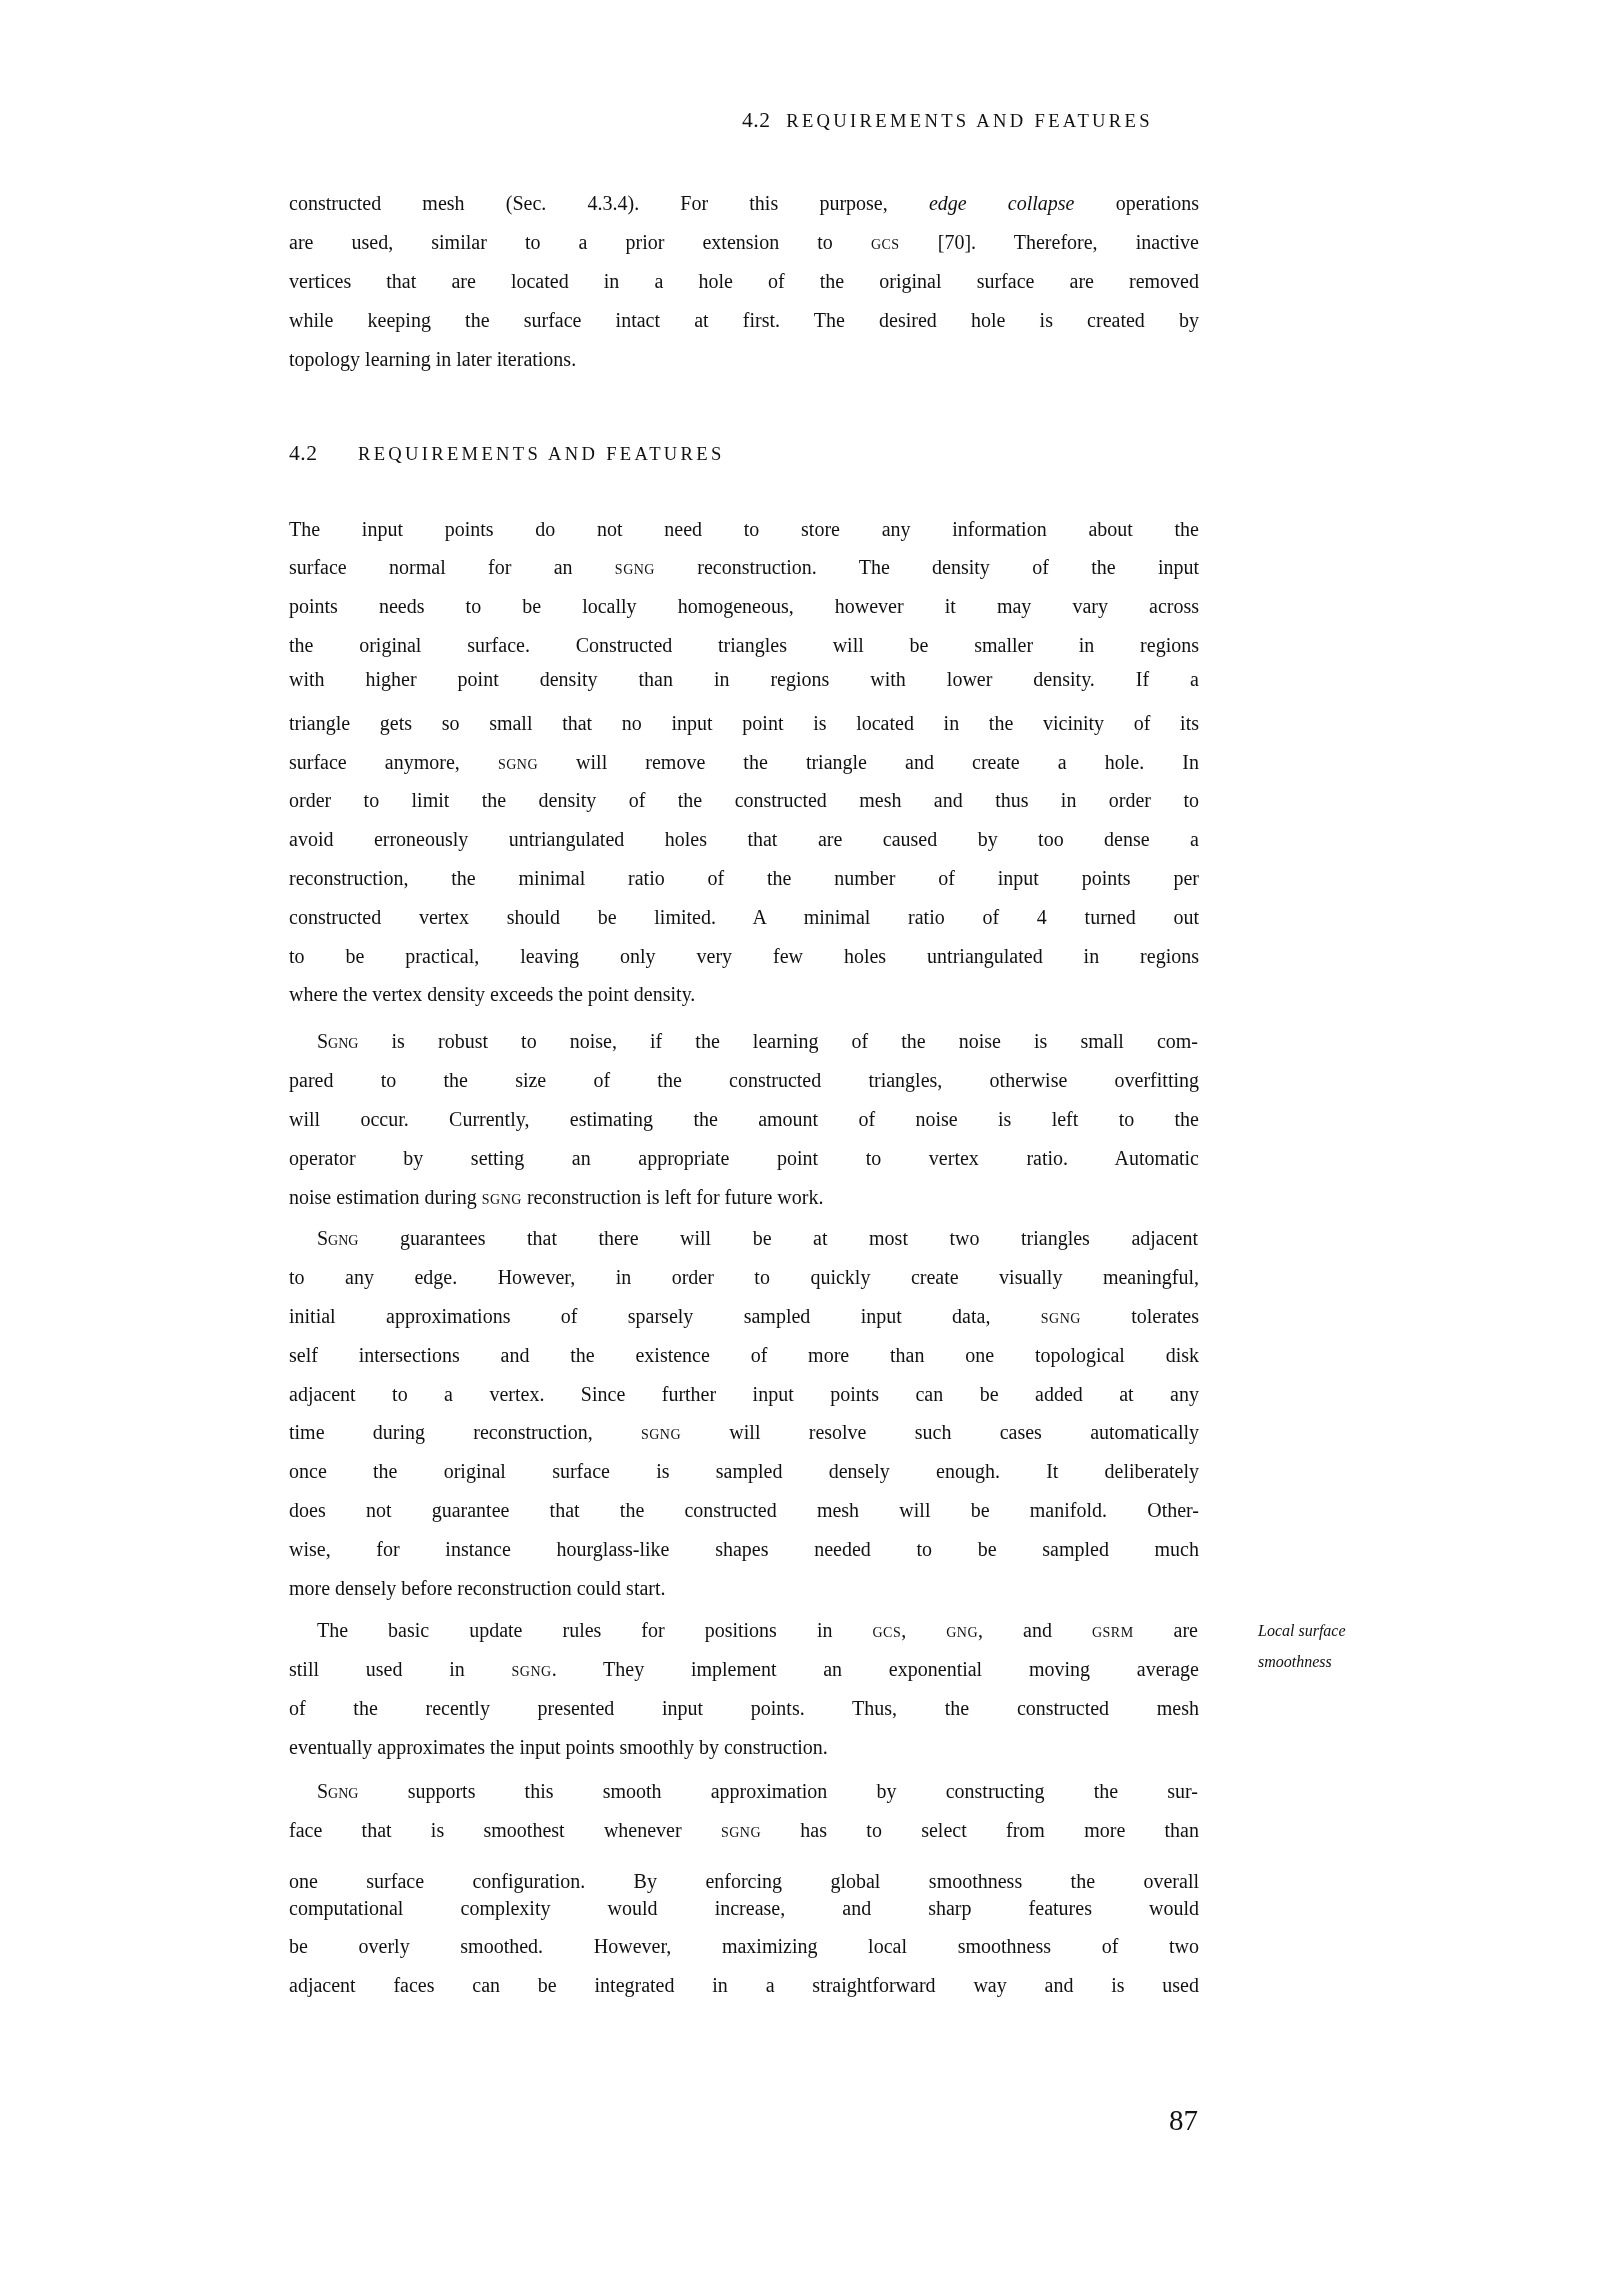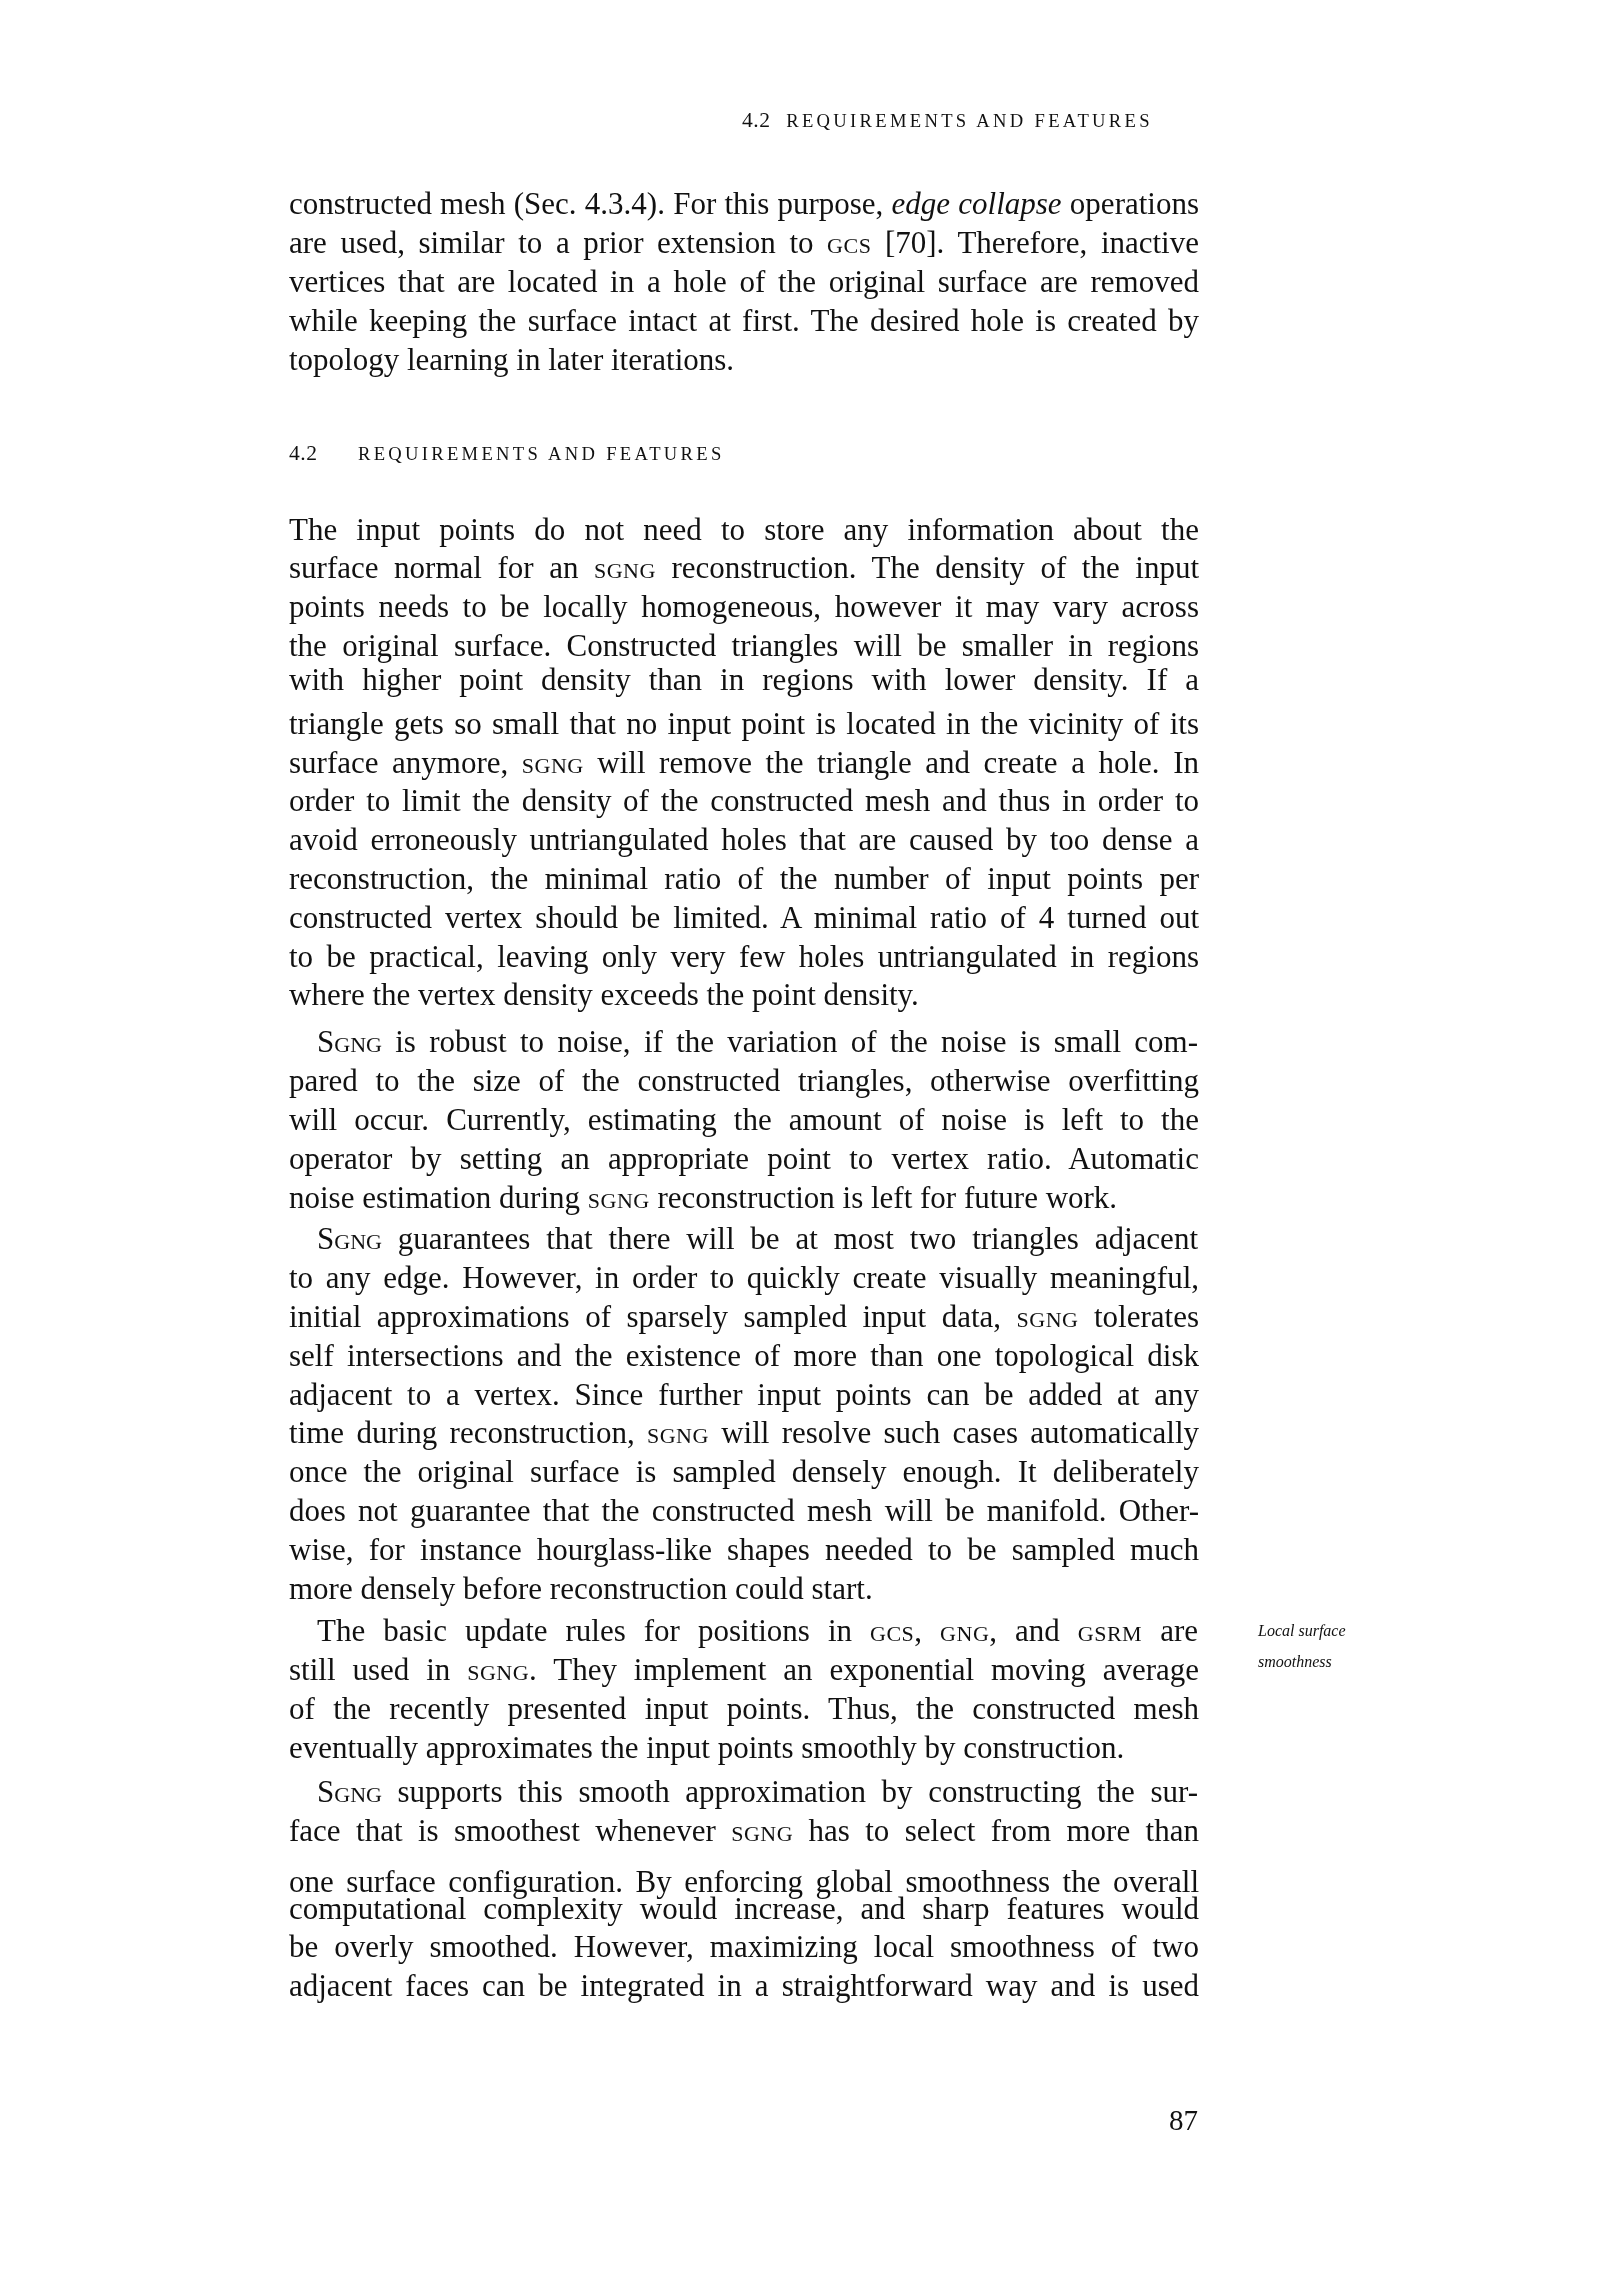--- a/index.html
+++ b/index.html
@@ -5,21 +5,21 @@
   html, body { margin: 0; padding: 0; background: #ffffff; }
   body { width: 1621px; height: 2293px; position: relative; overflow: hidden;
          font-family: "Liberation Serif", "DejaVu Serif", serif; color: #111111; }
   .running-head { position: absolute; left: 742px; top: 108px; width: 457px;
          font-size: 18.6px; letter-spacing: 3.3px; text-transform: uppercase; white-space: nowrap; }
   .running-head .num { letter-spacing: 0.5px; margin-right: 7.8px; font-size: 21.6px; }
   .section-heading { position: absolute; left: 289px; top: 441px; font-size: 18.6px;
          letter-spacing: 3.3px; text-transform: uppercase; white-space: nowrap; }
   .section-heading .num { letter-spacing: 0.5px; display: inline-block; width: 61px; font-size: 21.6px; }
   .body-block { position: absolute; left: 289px; width: 910px; }
-  .line { position: absolute; left: 0; width: 910px; height: 39px; font-size: 31px;
+  .line { position: absolute; left: 0; width: 910px; height: 39px; font-size: 20px;
           line-height: 39px; white-space: nowrap; text-align: justify; text-align-last: justify; }
   .line.last { text-align-last: left; }
   .line.indent { padding-left: 28px; width: 881px; }
   .sc { font-variant: small-caps; text-transform: lowercase; letter-spacing: 0.5px; }
   .it { font-style: italic; }
   .margin-note { position: absolute; left: 1258px; top: 1615px; font-size: 16px;
           line-height: 31px; font-style: italic; white-space: nowrap; }
   .page-number { position: absolute; left: 1169px; top: 2098px; font-size: 29px; margin-top: 6px; }
 </style>
 </head>
@@ -47,21 +47,21 @@
     <div class="line" style="top: 626px;"><span>the original surface. Constructed triangles will be smaller in regions</span></div>
     <div class="line" style="top: 660px;"><span>with higher point density than in regions with lower density.  If a</span></div>
     <div class="line" style="top: 704px;"><span>triangle gets so small that no input point is located in the vicinity of its</span></div>
     <div class="line" style="top: 743px;"><span>surface anymore, </span><span class="sc">sgng</span><span> will remove the triangle and create a hole. In</span></div>
     <div class="line" style="top: 781px;"><span>order to limit the density of the constructed mesh and thus in order to</span></div>
     <div class="line" style="top: 820px;"><span>avoid erroneously untriangulated holes that are caused by too dense a</span></div>
     <div class="line" style="top: 859px;"><span>reconstruction, the minimal ratio of the number of input points per</span></div>
     <div class="line" style="top: 898px;"><span>constructed vertex should be limited. A minimal ratio of 4 turned out</span></div>
     <div class="line" style="top: 937px;"><span>to be practical, leaving only very few holes untriangulated in regions</span></div>
     <div class="line last" style="top: 975px;"><span>where the vertex density exceeds the point density.</span></div>
-    <div class="line indent" style="top: 1022px;"><span style="font-variant: small-caps;">Sgng</span><span> is robust to noise, if the variation of the noise is small com-</span></div>
+    <div class="line indent" style="top: 1022px;"><span style="font-variant: small-caps;">Sgng</span><span> is robust to noise, if the learning of the noise is small com-</span></div>
     <div class="line" style="top: 1061px;"><span>pared to the size of the constructed triangles, otherwise overfitting</span></div>
     <div class="line" style="top: 1100px;"><span>will occur.  Currently, estimating the amount of noise is left to the</span></div>
     <div class="line" style="top: 1139px;"><span>operator by setting an appropriate point to vertex ratio.  Automatic</span></div>
     <div class="line last" style="top: 1178px;"><span>noise estimation during </span><span class="sc">sgng</span><span> reconstruction is left for future work.</span></div>
     <div class="line indent" style="top: 1219px;"><span style="font-variant: small-caps;">Sgng</span><span> guarantees that there will be at most two triangles adjacent</span></div>
     <div class="line" style="top: 1258px;"><span>to any edge. However, in order to quickly create visually meaningful,</span></div>
     <div class="line" style="top: 1297px;"><span>initial approximations of sparsely sampled input data, </span><span class="sc">sgng</span><span> tolerates</span></div>
     <div class="line" style="top: 1336px;"><span>self intersections and the existence of more than one topological disk</span></div>
     <div class="line" style="top: 1375px;"><span>adjacent to a vertex. Since further input points can be added at any</span></div>
     <div class="line" style="top: 1413px;"><span>time during reconstruction, </span><span class="sc">sgng</span><span> will resolve such cases automatically</span></div>

